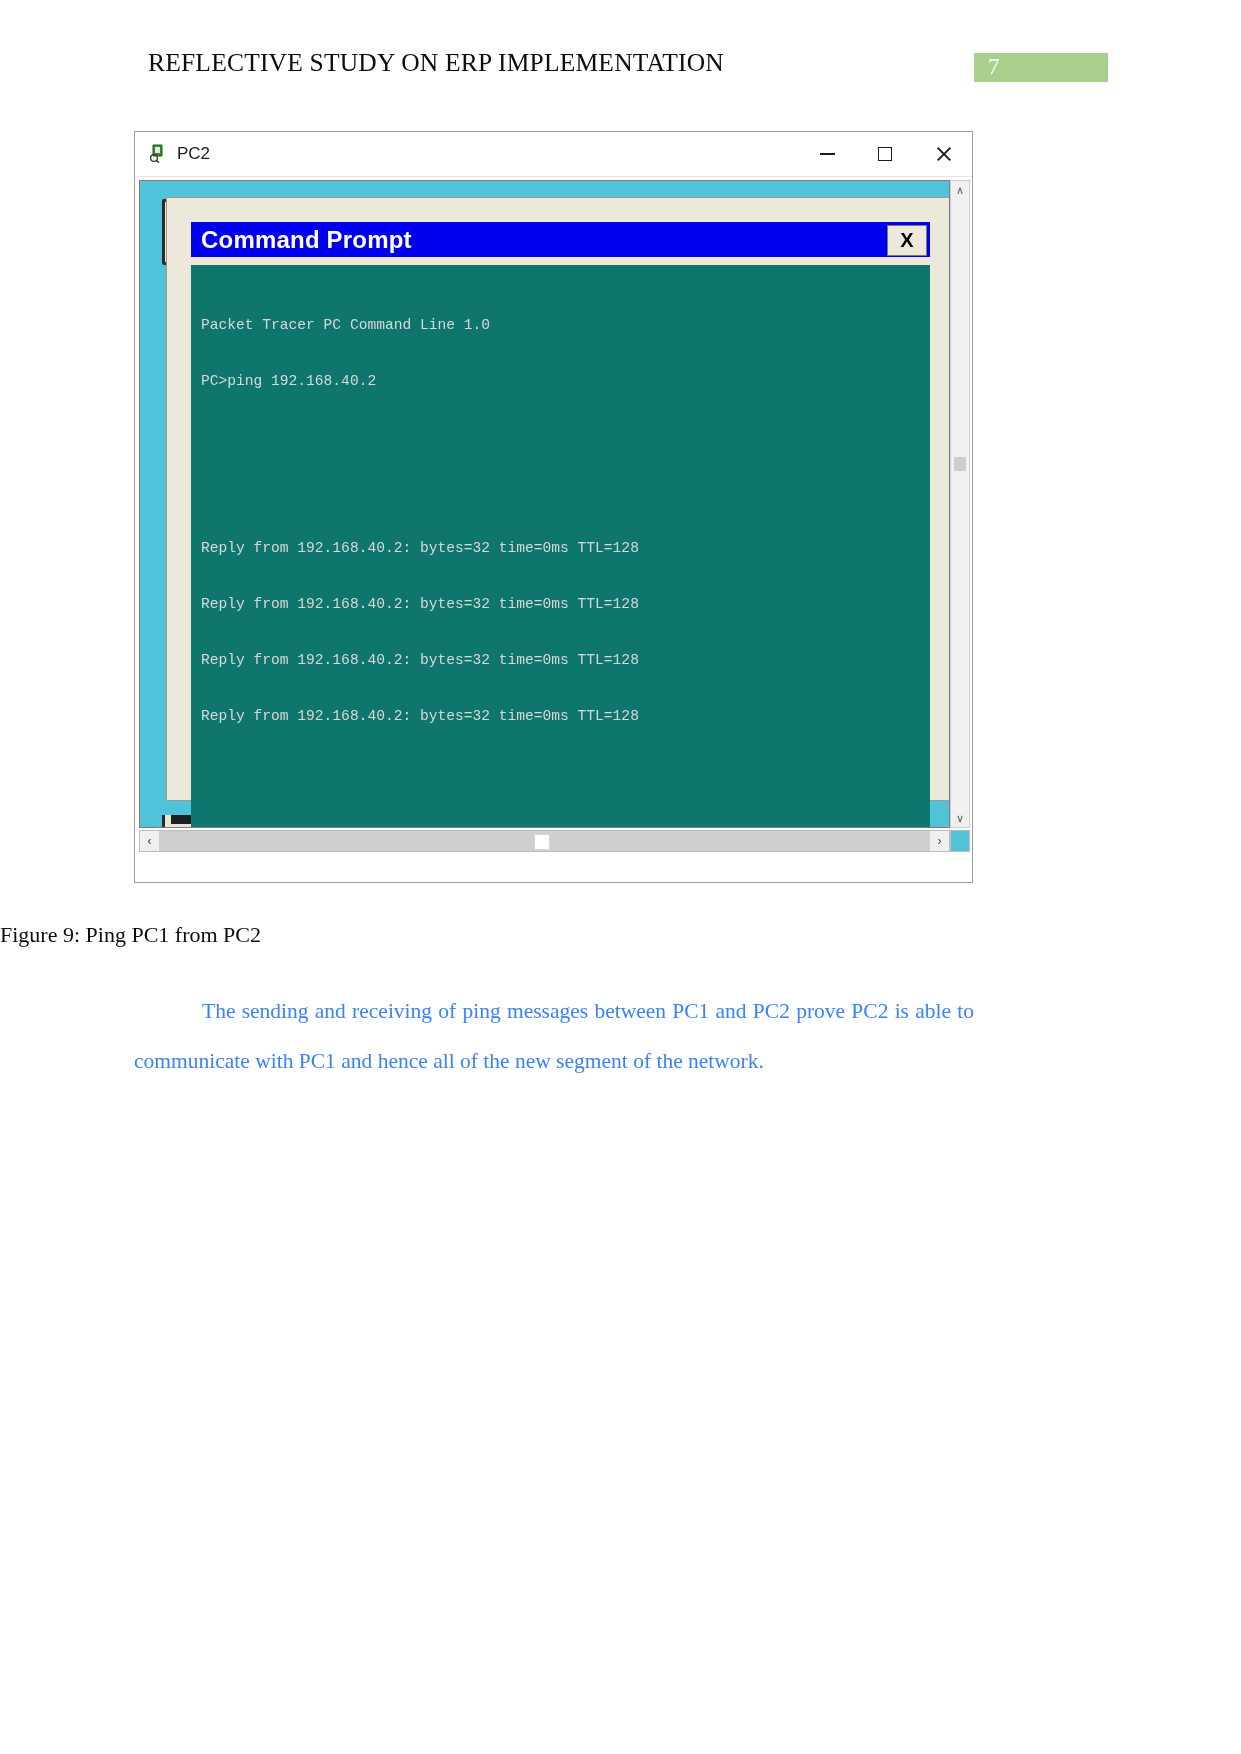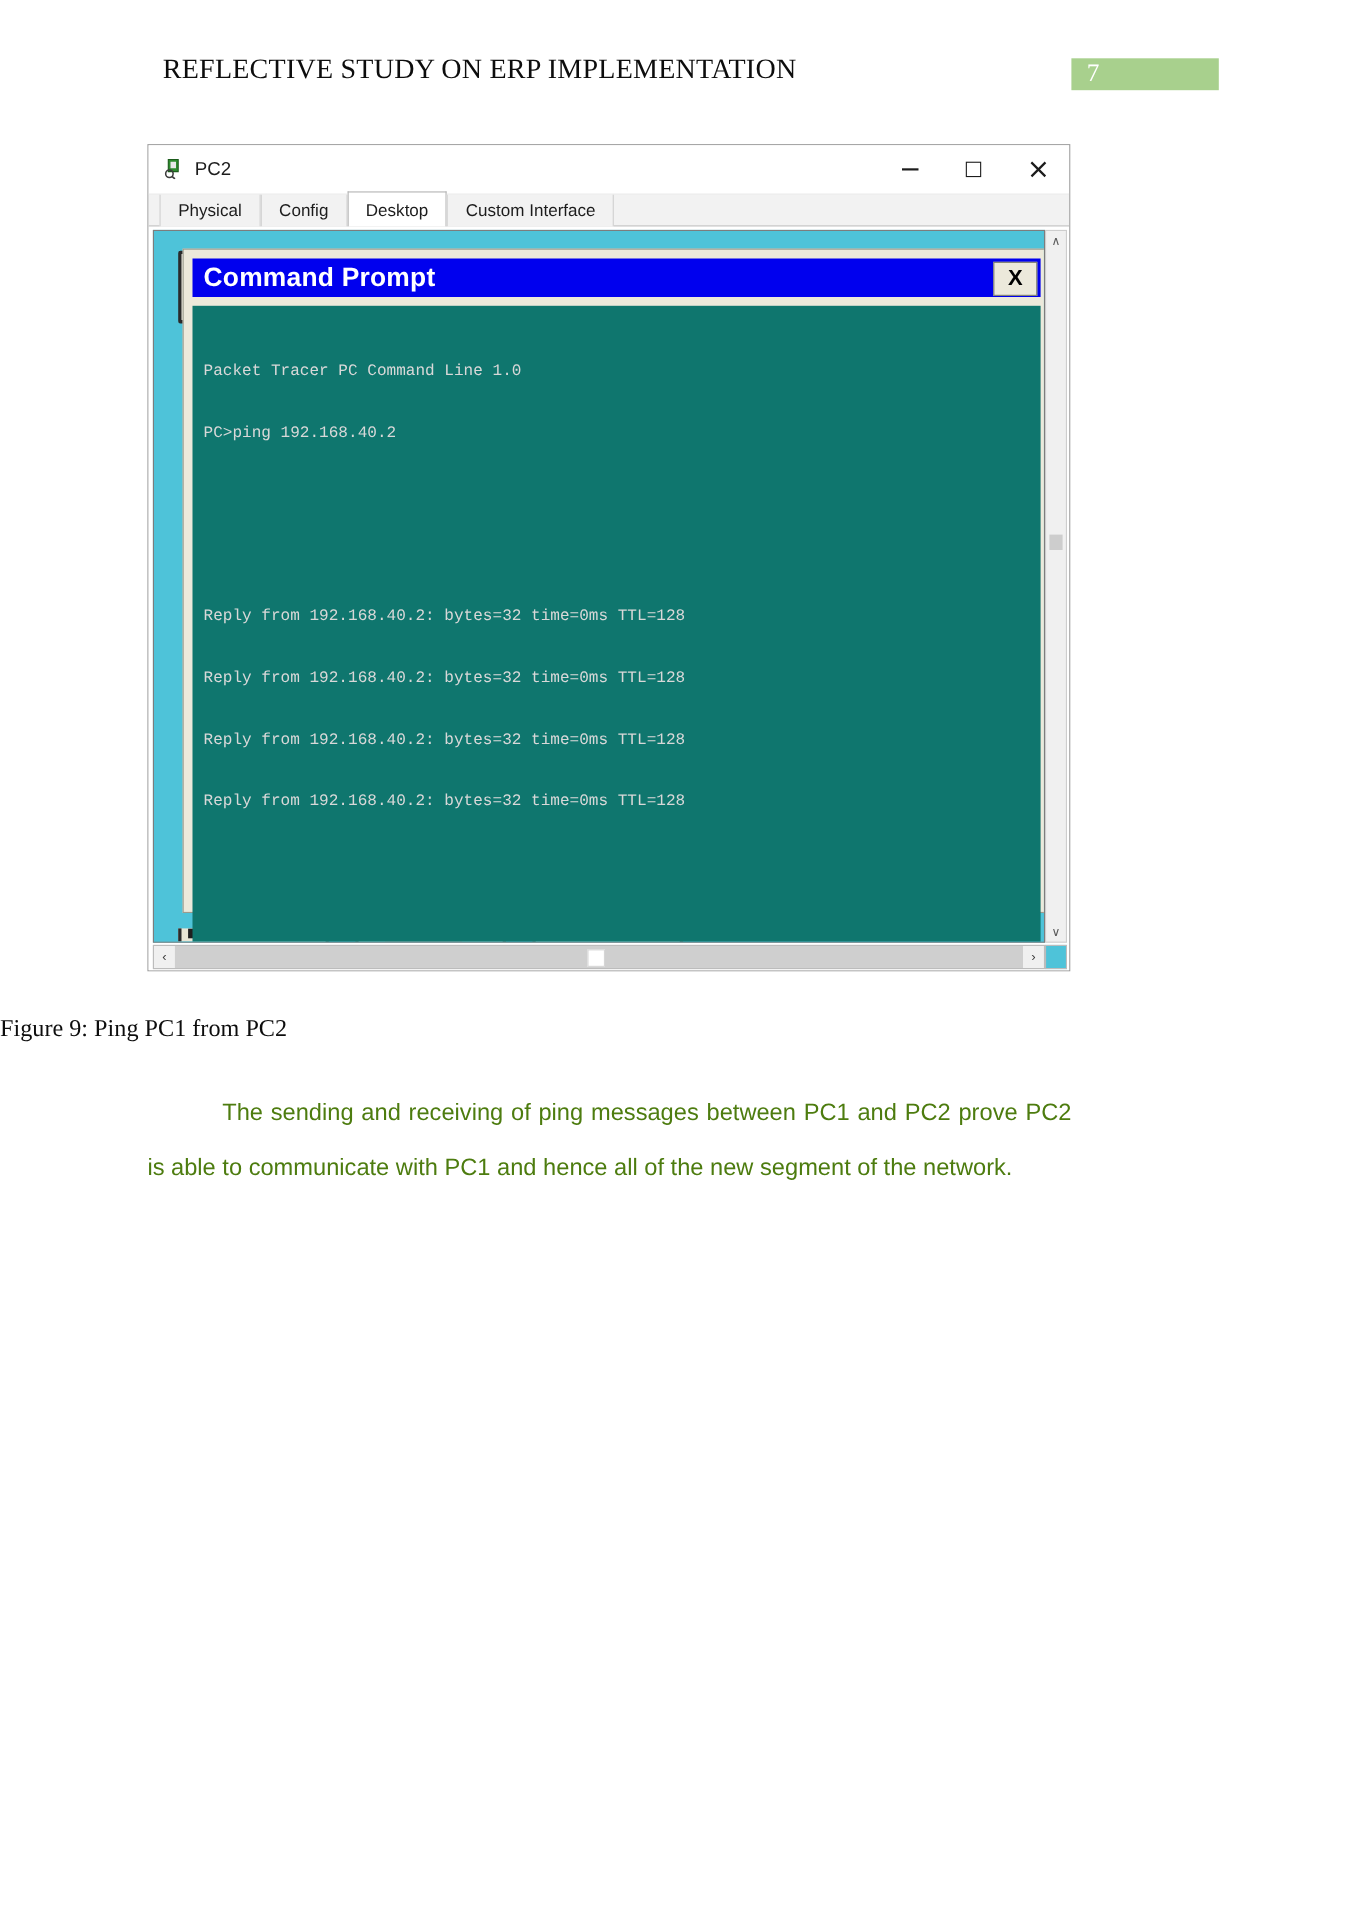--- a/index.html
+++ b/index.html
@@ -295,21 +295,21 @@
   
   .cmd-window {
     position: absolute;
     left: 26px;
     top: 16px;
     width: 789px;
     height: 604px;
     background: #ece9db;
     border: 1px solid #9b9b8e;
     box-sizing: border-box;
-    padding: 8px;
+    padding: 24px;
   }
   .cmd-titlebar {
     position: relative;
     height: 35px;
     background: #0000ee;
     display: flex;
     align-items: center;
   }
   .cmd-title-text {
     margin-left: 10px;
@@ -439,24 +439,24 @@
     color: #0d0d0d;
     font-family: "Liberation Serif", serif;
   }
   .body-text {
     position: absolute;
     left: 134px;
     top: 986px;
     width: 840px;
     font-size: 21.5px;
     line-height: 50px;
-    color: #4d7c0f;
+    color: #3b82f6;
     text-align: justify;
     text-indent: 68px;
-    font-family: Liberation Sans, sans-serif;
+    font-family: Liberation Serif, serif;
   }
 </style>
 </head>
 <body>
 
 <div class="page-header">
   <div class="doc-title">REFLECTIVE STUDY ON ERP IMPLEMENTATION</div>
 </div>
 <div class="page-number-badge">
   <span class="num">7</span>
@@ -480,21 +480,20 @@
         </div>
       <div class="win-btn">
           <span class="glyph-max"></span>
         </div>
       <div class="win-btn">
           <span class="glyph-close"></span>
         </div>
     </div>
   </div>
 
-  <div class="tabstrip"><span class="tab">Physical</span><span class="tab">Config</span><span class="tab active">Desktop</span><span class="tab">Custom Interface</span></div>
 
   <div class="pt-body">
 
     <div class="pt-canvas">
       <div class="desk-teal"></div>
 
       <div class="icon-row">
         <div class="desk-icon">
           <span class="inner-a"></span>
             <span class="inner-b"></span>

